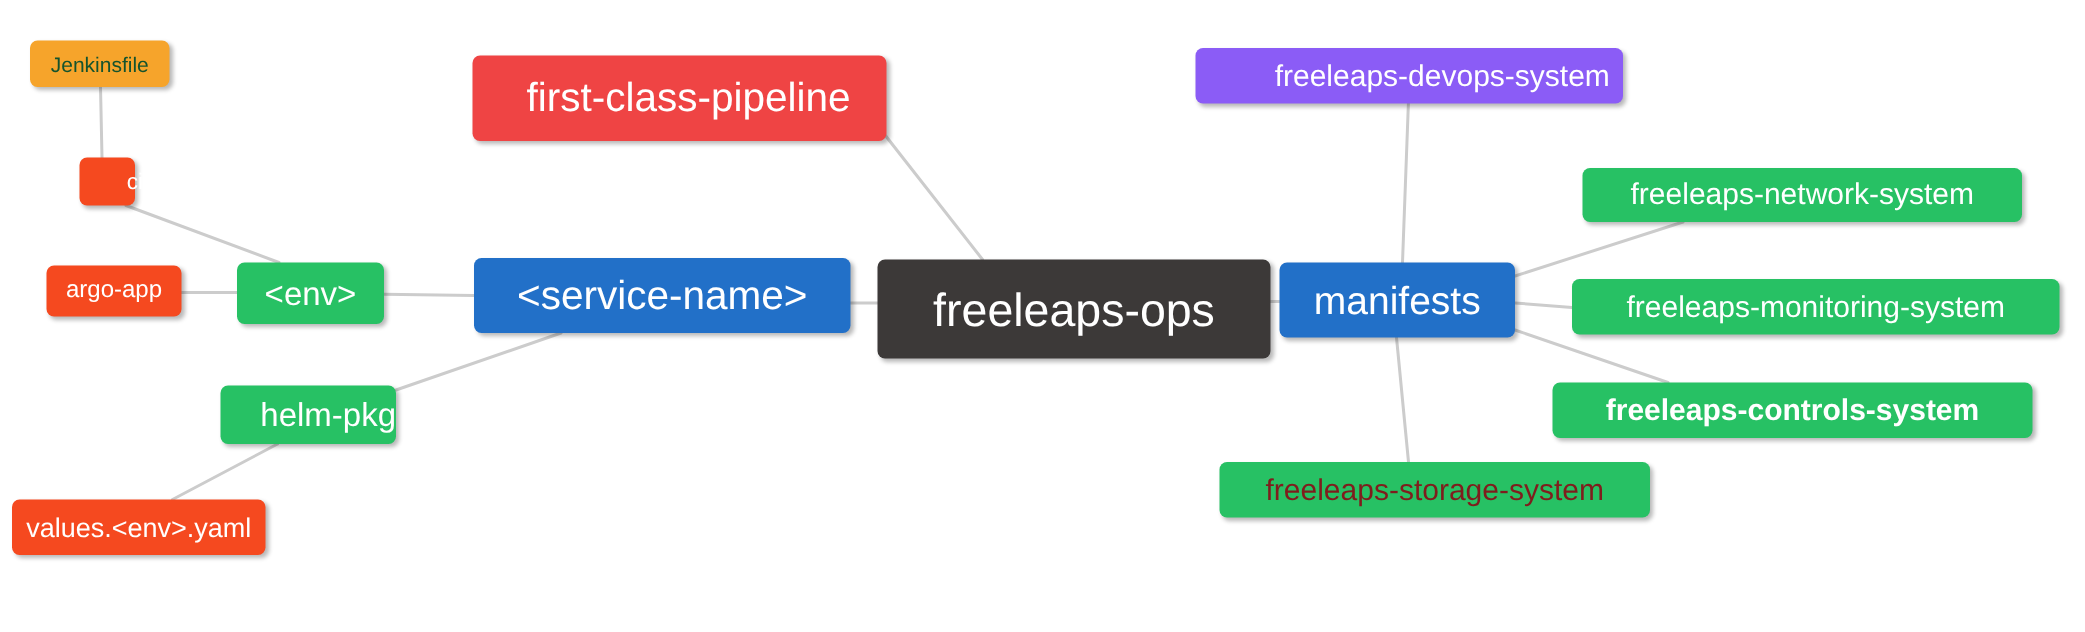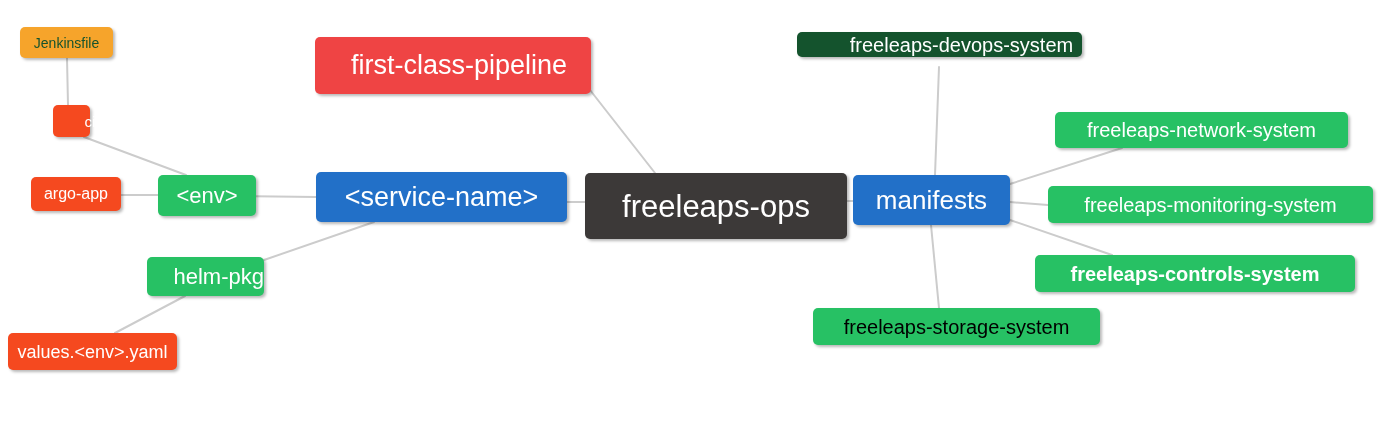--- a/index.html
+++ b/index.html
@@ -81,28 +81,28 @@
     </div>
     <div class="node" style="left: 8px; top: 333px; width: 169px; height: 37px; font-size: 18px; background: rgb(245, 73, 31); color: rgb(255, 255, 255);">
       <span>values.&lt;env&gt;.yaml</span>
     </div>
     <div class="node" style="left: 585px; top: 173px; width: 262px; height: 66px; font-size: 31px; background: rgb(60, 57, 56); color: rgb(255, 255, 255);">
       <span>freeleaps-ops</span>
     </div>
     <div class="node" style="left: 853px; top: 175px; width: 157px; height: 50px; font-size: 26px; background: rgb(34, 112, 200); color: rgb(255, 255, 255);">
       <span>manifests</span>
     </div>
-    <div class="node" style="left: 797px; top: 32px; width: 285px; height: 25px; font-size: 20px; background: #14532d; color: rgb(255, 255, 255); padding-left: 44px;">
+    <div class="node" style="left: 797px; top: 32px; width: 285px; height: 37px; font-size: 20px; background: #8b5cf6; color: rgb(255, 255, 255); padding-left: 44px;">
       <span>freeleaps-devops-system</span>
     </div>
     <div class="node" style="left: 1055px; top: 112px; width: 293px; height: 36px; font-size: 20px; background: rgb(39, 193, 100); color: rgb(255, 255, 255);">
       <span>freeleaps-network-system</span>
     </div>
     <div class="node" style="left: 1048px; top: 186px; width: 325px; height: 37px; font-size: 20px; background: rgb(39, 193, 100); color: rgb(255, 255, 255);">
       <span>freeleaps-monitoring-system</span>
     </div>
     <div class="node" style="left: 1035px; top: 255px; width: 320px; height: 37px; font-size: 20px; background: rgb(39, 193, 100); color: rgb(255, 255, 255); font-weight: bold;">
       <span>freeleaps-controls-system</span>
     </div>
-    <div class="node" style="left: 813px; top: 308px; width: 287px; height: 37px; font-size: 20px; background: rgb(39, 193, 100); color: #000000;">
+    <div class="node" style="left: 813px; top: 308px; width: 287px; height: 37px; font-size: 20px; background: rgb(39, 193, 100); color: #7f1d1d;">
       <span>freeleaps-storage-system</span>
     </div>
   </div>
 
 </body></html>

